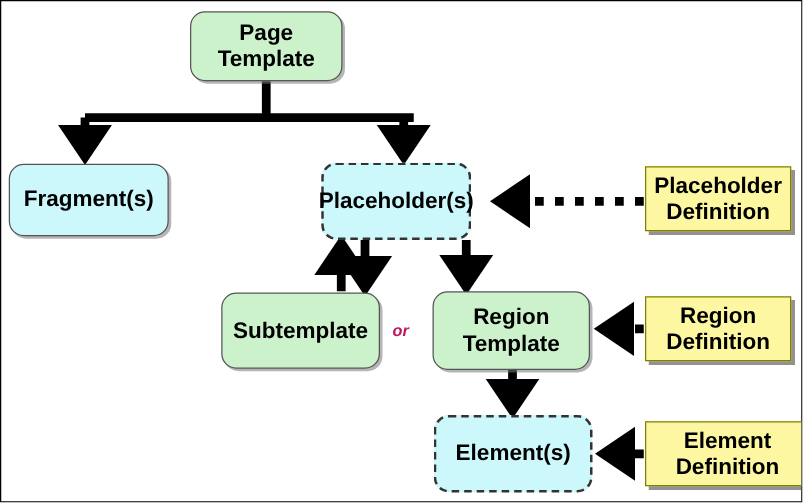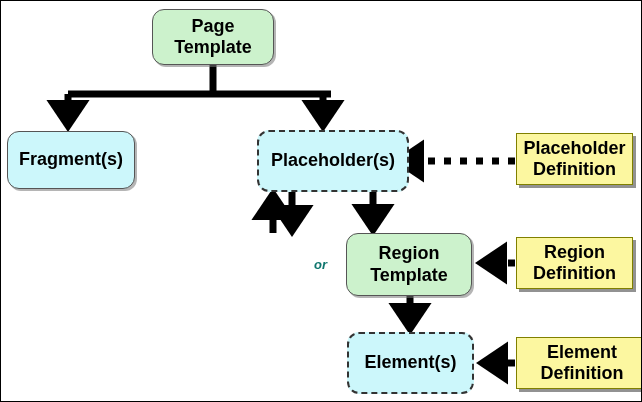--- a/index.html
+++ b/index.html
@@ -56,21 +56,21 @@
     background: #fcf7a0;
     border: 1px solid #808000;
     border-radius: 0;
     box-shadow: 3px 3px 0 rgba(110,110,110,0.75);
   }
   .or-label {
     position: absolute;
     font-style: italic;
     font-weight: bold;
     font-size: 13px;
-    color: #0f766e;
+    color: #be185d;
     z-index: 4;
   }
   svg.wires {
     position: absolute;
     left: 0;
     top: 0;
     width: 642px;
     height: 402px;
     z-index: 2;
     pointer-events: none;
@@ -109,21 +109,22 @@
     <path d="M514,160 L405,160" stroke="#000000" stroke-width="7" fill="none" stroke-dasharray="7,9" stroke-linecap="butt" marker-end="url(#ah)"></path>
 
     <path d="M514,262 L488,262" stroke="#000000" stroke-width="7" fill="none" stroke-dasharray="7,9" stroke-linecap="butt" marker-end="url(#ah)"></path>
 
     <path d="M514,362 L489,362" stroke="#000000" stroke-width="7" fill="none" stroke-dasharray="7,9" stroke-linecap="butt" marker-end="url(#ah)"></path>
   </svg>
 
   <div class="node n-green" style="left:151px; top:8px;   width:122px; height:56px;">Page
 Template</div>
   <div class="node n-cyan" style="left:6px;   top:130px; width:128px; height:58px;">Fragment(s)</div>
-  <div class="node n-cyan-dashed" style="left:256px; top:129px; width:152px; height:62px;">Placeholder(s)</div>
+  <div class="node n-cyan-dashed" style="left:256px; top:129px; width:120px; height:62px;">Placeholder(s)</div>
+  <div class="node n-green" style="left:176px; top:233px; width:127px; height:61px;">Subtemplate</div>
   <div class="node n-green" style="left:345px; top:232px; width:126px; height:63px;">Region
 Template</div>
   <div class="node n-cyan-dashed" style="left:346px; top:331px; width:127px; height:62px;">Element(s)</div>
   <div class="node n-yellow" style="left:515px; top:132px; width:117px; height:52px;">Placeholder
 Definition</div>
   <div class="node n-yellow" style="left:515px; top:236px; width:117px; height:52px;">Region
 Definition</div>
   <div class="node n-yellow" style="left:515px; top:336px; width:132px; height:52px;text-align:center;">Element
 Definition</div>
 

